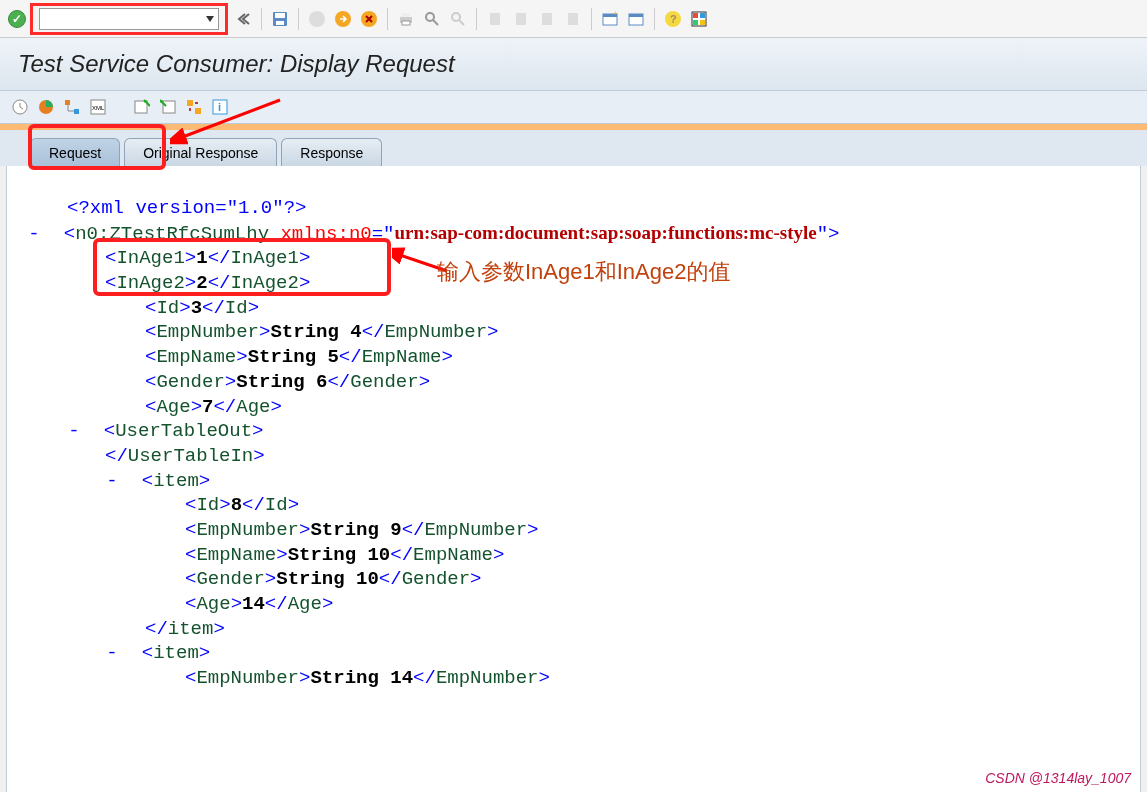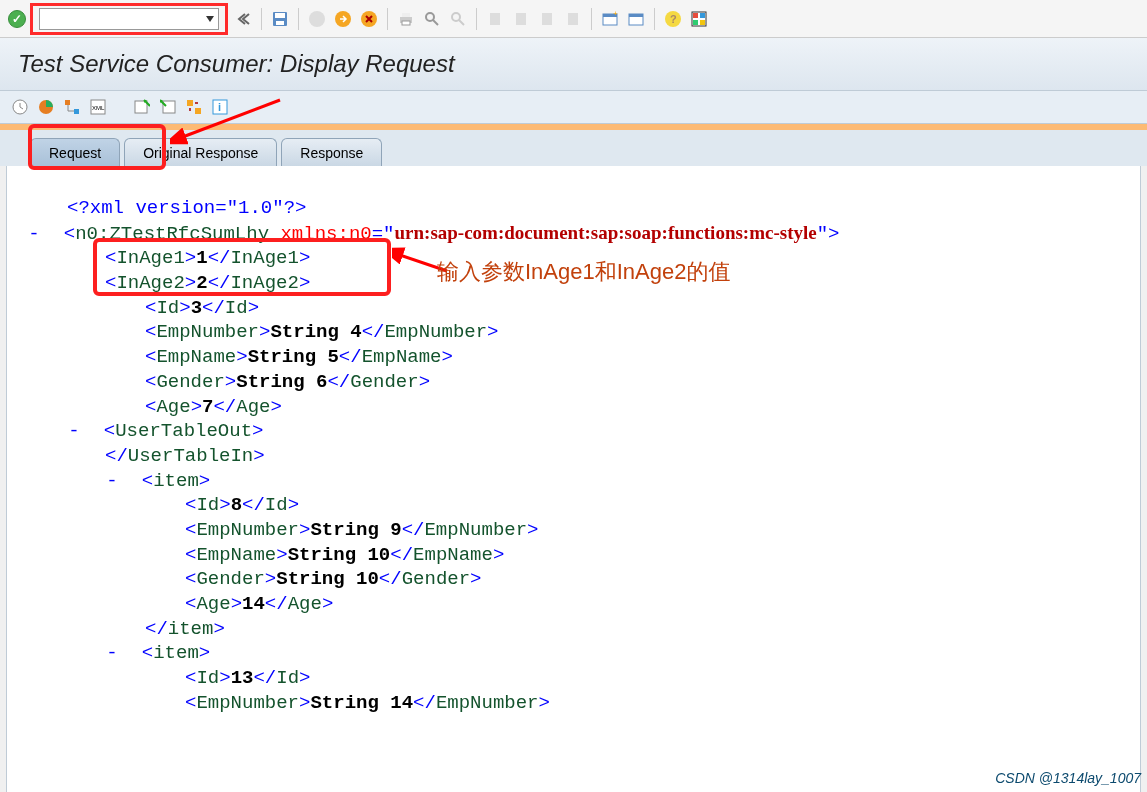--- a/index.html
+++ b/index.html
@@ -138,23 +138,23 @@
   .annotation {
     position:absolute;
     left:430px;
     top:92px;
     color:#c2410c;
     font-family: "Microsoft YaHei", sans-serif;
     font-size:22px;
   }
   .watermark {
     position:absolute;
-    right:6px; bottom:6px;
+    right:16px; bottom:6px;
     font-size:14px;
-    color:#0c4a6e;
+    color:#be185d;
     font-style:italic;
     font-family: Arial;
   }
   svg { display:block; }
   .arrow1 {
     position:absolute;
     left:170px; top:-26px;
     z-index:6;
   }
   .arrow2 {
@@ -386,18 +386,17 @@
 
   <div class="xml-line ind2"><span class="dash">-</span>&nbsp;&nbsp;<span class="blue">&lt;</span><span class="red">item</span><span class="blue">&gt;</span></div>
   <div class="xml-line ind4"><span class="blue">&lt;</span><span class="red">Id</span><span class="blue">&gt;</span><span class="txt">8</span><span class="blue">&lt;/</span><span class="red">Id</span><span class="blue">&gt;</span></div>
   <div class="xml-line ind4"><span class="blue">&lt;</span><span class="red">EmpNumber</span><span class="blue">&gt;</span><span class="txt">String 9</span><span class="blue">&lt;/</span><span class="red">EmpNumber</span><span class="blue">&gt;</span></div>
   <div class="xml-line ind4"><span class="blue">&lt;</span><span class="red">EmpName</span><span class="blue">&gt;</span><span class="txt">String 10</span><span class="blue">&lt;/</span><span class="red">EmpName</span><span class="blue">&gt;</span></div>
   <div class="xml-line ind4"><span class="blue">&lt;</span><span class="red">Gender</span><span class="blue">&gt;</span><span class="txt">String 10</span><span class="blue">&lt;/</span><span class="red">Gender</span><span class="blue">&gt;</span></div>
   <div class="xml-line ind4"><span class="blue">&lt;</span><span class="red">Age</span><span class="blue">&gt;</span><span class="txt">14</span><span class="blue">&lt;/</span><span class="red">Age</span><span class="blue">&gt;</span></div>
   <div class="xml-line ind3"><span class="blue">&lt;/</span><span class="red">item</span><span class="blue">&gt;</span></div>
 
   <div class="xml-line ind2"><span class="dash">-</span>&nbsp;&nbsp;<span class="blue">&lt;</span><span class="red">item</span><span class="blue">&gt;</span></div>
-  <div class="xml-line ind4"><span class="blue">&lt;</span><span class="red">Id</span><span class="blue">&gt;</span><span class="txt">13</span><span class="blue">&lt;/</span><span class="red">Id</span><span class="blue">&gt;</span></div>
   <div class="xml-line ind4"><span class="blue">&lt;</span><span class="red">EmpNumber</span><span class="blue">&gt;</span><span class="txt">String 14</span><span class="blue">&lt;/</span><span class="red">EmpNumber</span><span class="blue">&gt;</span></div>
 
 </div>
 
 <div class="watermark">CSDN @1314lay_1007</div>
 
 </body></html>

